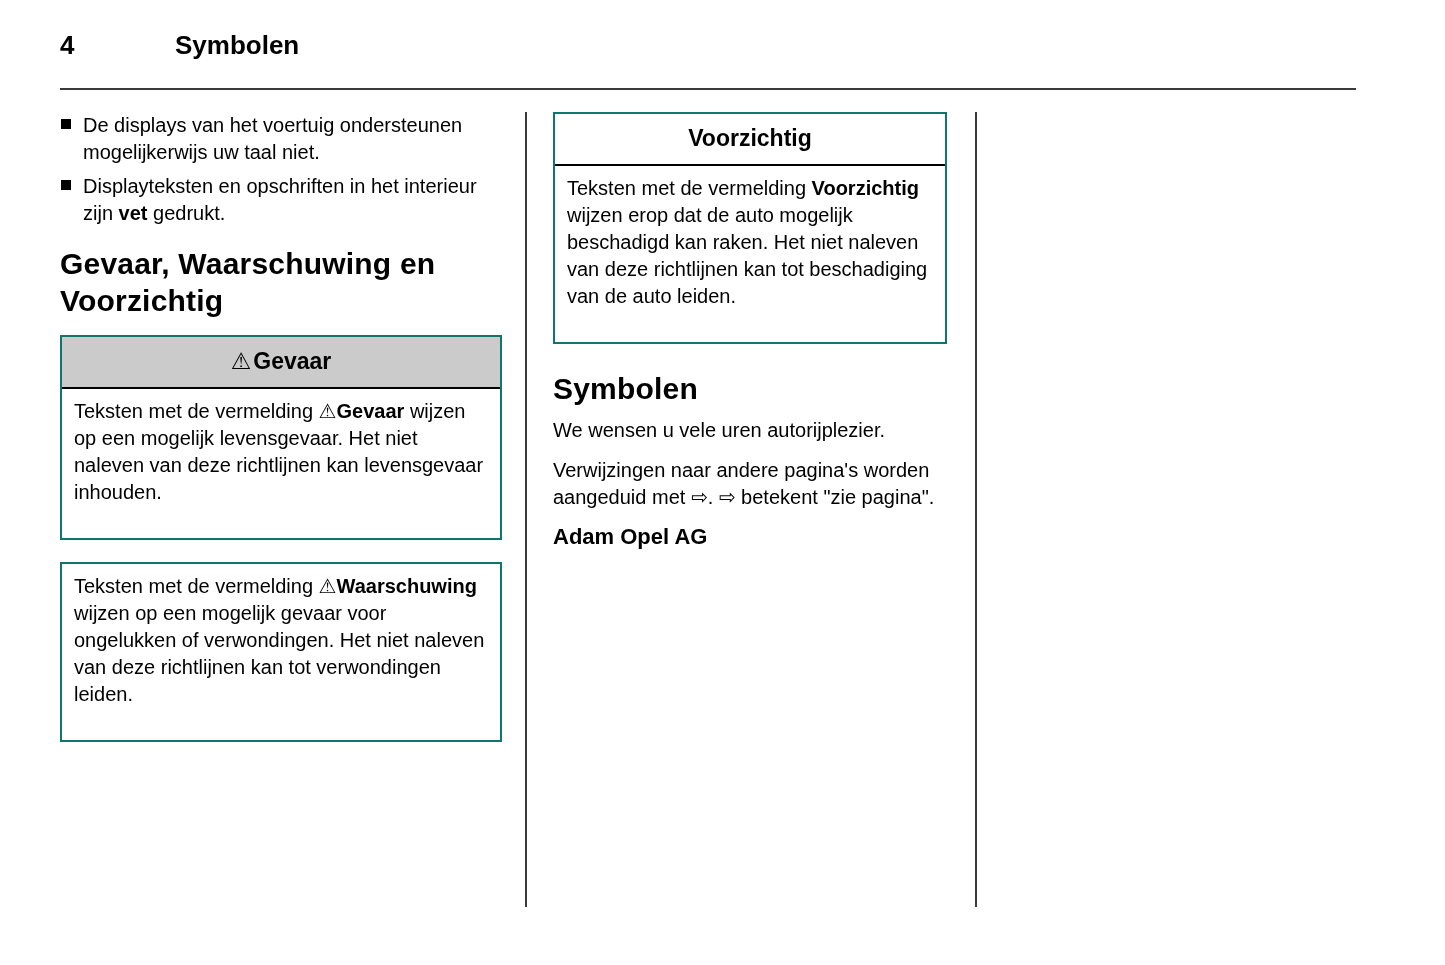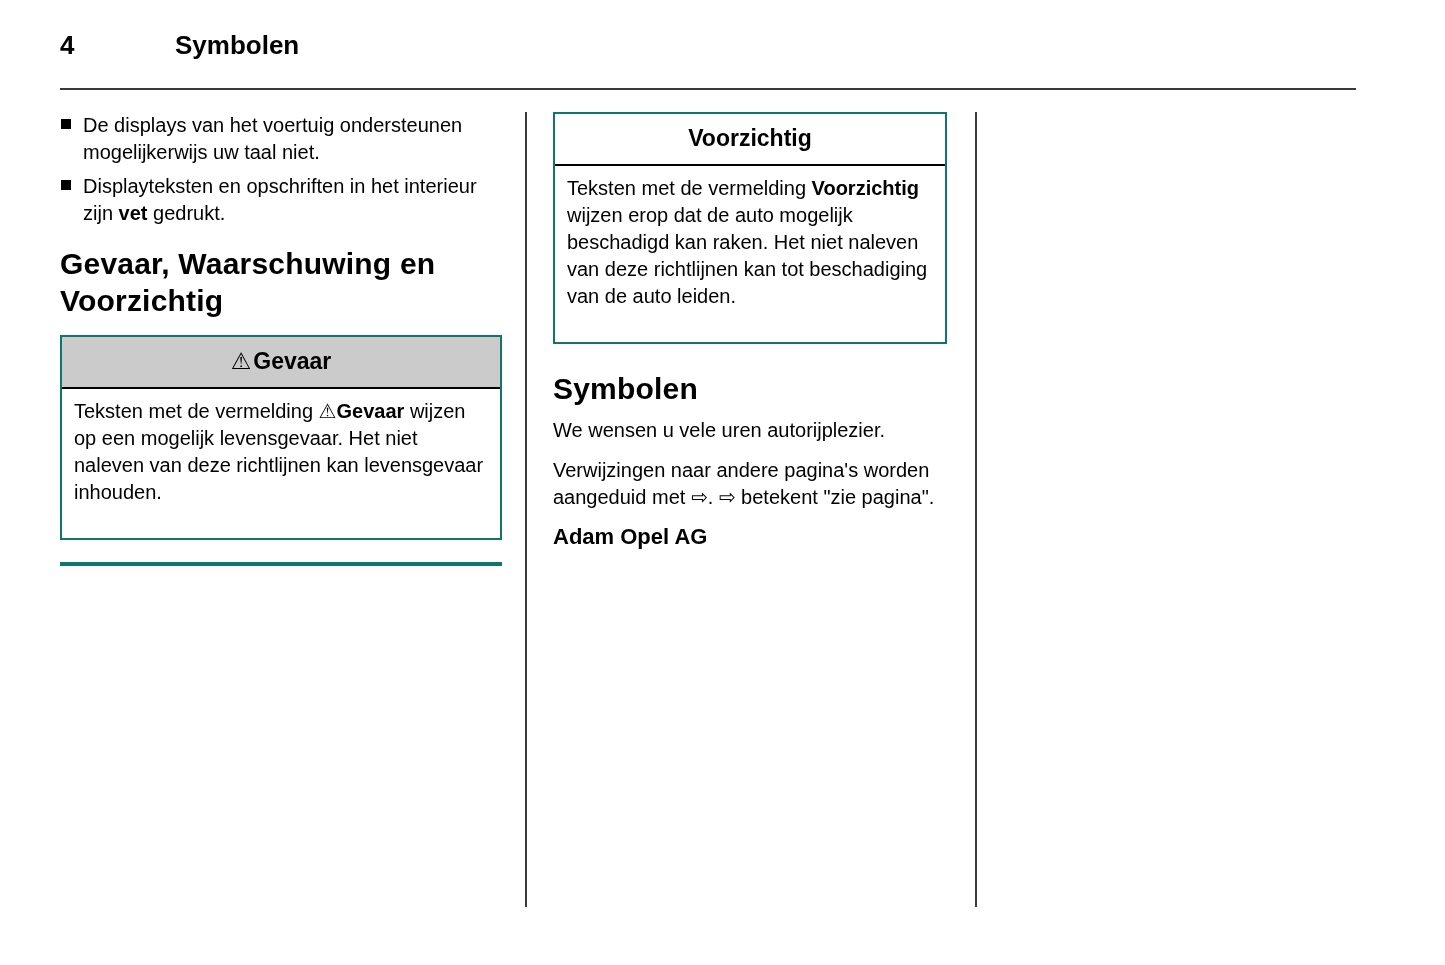--- a/index.html
+++ b/index.html
@@ -89,20 +89,23 @@
       <div class="wbox">
         <div class="wbox-head gray">
           <span class="w-icon">⚠</span><span>Gevaar</span>
         </div>
         <div class="wbox-body">
           <span>Teksten met de vermelding </span><span class="nb"><span class="w-icon">⚠</span><b>Gevaar</b></span><span> wijzen op een mogelijk levensgevaar. Het niet naleven van deze richtlijnen kan levensgevaar inhouden.</span>
         </div>
       </div>
 
       <div class="wbox">
+        <div class="wbox-body">
+          <span>Teksten met de vermelding </span><span class="nb"><span class="w-icon">⚠</span><b>Waarschuwing</b></span><span> wijzen op een mogelijk gevaar voor ongelukken of verwondingen. Het niet naleven van deze richtlijnen kan tot verwondingen leiden.</span>
+        </div>
       </div>
 
     </div>
 
     <div class="col-divider div1"></div>
 
     <div class="col2">
 
       <div class="wbox">
         <div class="wbox-head">

